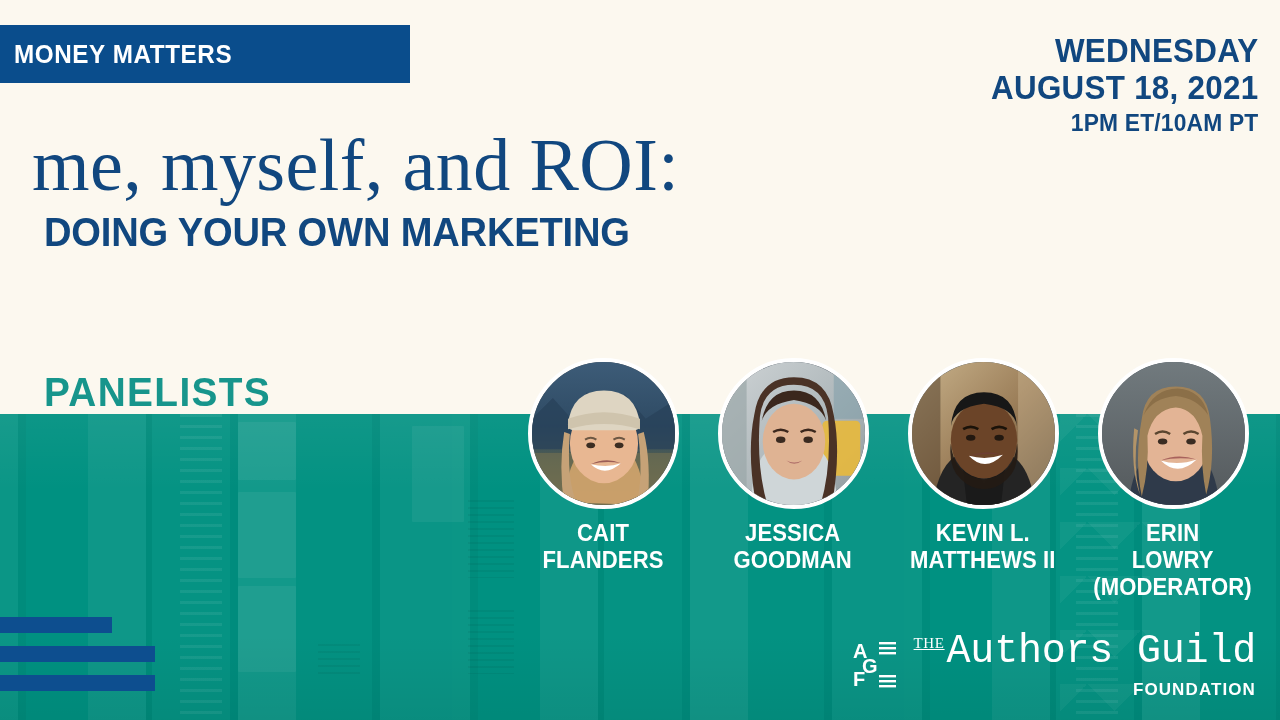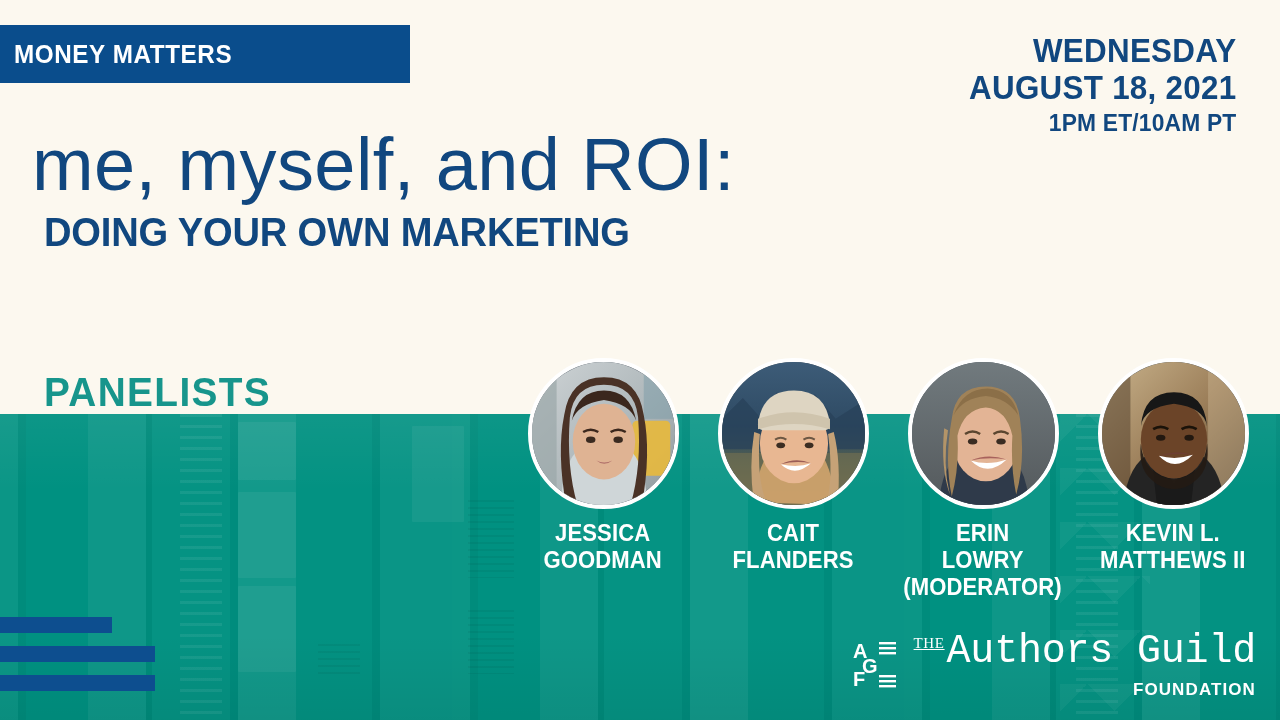--- a/index.html
+++ b/index.html
@@ -45,21 +45,21 @@
     letter-spacing: 0.6px;
     line-height: 1;
     transform: scaleX(0.97);
     transform-origin: left center;
     white-space: nowrap;
   }
 
   
   .date-block {
     position: absolute;
-    right: 44px; top: 33px;
+    right: 22px; top: 33px;
     text-align: right;
     color: #11477F;
   }
   .date-day {
     font-size: 33px;
     font-weight: bold;
     line-height: 1.12;
     letter-spacing: 0.3px;
     transform: scaleX(0.95);
     transform-origin: right center;
@@ -81,21 +81,21 @@
     letter-spacing: 0.2px;
     transform: scaleX(0.95);
     transform-origin: right center;
     white-space: nowrap;
   }
 
   
   .title-main {
     position: absolute;
     left: 32px; top: 128px;
-    font-family: Liberation Sans, sans-serif;
+    font-family: Liberation Serif, serif;
     font-size: 74px;
     font-weight: normal;
     color: #11477F;
     letter-spacing: 0.4px;
     line-height: 1;
     white-space: nowrap;
   }
   .title-sub {
     position: absolute;
     left: 44px; top: 212px;
@@ -332,52 +332,20 @@
 
   <div class="panelists-heading">PANELISTS</div>
 
   <div class="accent-bars">
     <div class="accent-bar" style="width:112px;"></div>
     <div class="accent-bar" style="width:155px;"></div>
     <div class="accent-bar" style="width:155px;"></div>
   </div>
 
   <div class="panelists-row">
-
-    <div class="panelist">
-      <div class="panelist-avatar">
-        <svg class="avatar-art" viewBox="0 0 151 151" preserveAspectRatio="xMidYMid slice" aria-hidden="true">
-          <defs>
-            <linearGradient id="bg2" x1="0" y1="0" x2="1" y2="1">
-              <stop offset="0%" stop-color="#cfd4d6"></stop>
-                <stop offset="55%" stop-color="#aeb7ba"></stop>
-              <stop offset="100%" stop-color="#8e989b"></stop>
-            </linearGradient>
-          </defs>
-          <rect width="151" height="151" fill="url(#bg2)"></rect>
-          <rect x="106" y="62" width="40" height="58" rx="5" fill="#e8b93c" opacity="0.9"></rect>
-          <rect x="0" y="0" width="26" height="151" fill="#9aa6a8" opacity="0.7"></rect>
-          <rect x="118" y="0" width="33" height="60" fill="#7f9ea9" opacity="0.55"></rect>
-          <path d="M30 151 Q33 104 50 92 L102 92 Q119 104 122 151Z" fill="#cfd6d8"></path>
-          <ellipse cx="76" cy="84" rx="33" ry="40" fill="#dfb393"></ellipse>
-          <path d="M40 58 Q44 24 76 24 Q108 24 112 58 Q116 110 104 151 L116 151 Q126 96 118 56 Q112 16 76 16 Q40 16 34 56 Q26 96 36 151 L48 151 Q36 110 40 58Z" fill="#4a3226"></path>
-          <path d="M42 62 Q48 30 76 30 Q104 30 110 62 Q104 44 76 40 Q48 44 42 62Z" fill="#3b271d"></path>
-          <ellipse cx="62" cy="82" rx="5" ry="3.4" fill="#3a2a20"></ellipse>
-          <ellipse cx="91" cy="82" rx="5" ry="3.4" fill="#3a2a20"></ellipse>
-          <path d="M54 74 Q62 69 70 74" stroke="#3b271d" stroke-width="2.6" fill="none"></path>
-          <path d="M83 74 Q91 69 99 74" stroke="#3b271d" stroke-width="2.6" fill="none"></path>
-          <path d="M68 104 Q76 108 85 104 Q76 111 68 104Z" fill="#b0706a"></path>
-        </svg>
-      </div>
-      <div class="panelist-name">
-        <span>JESSICA</span><br>
-        <span>GOODMAN</span>
-      </div>
-
-    </div>
 
     <div class="panelist">
       <div class="panelist-avatar">
         <svg class="avatar-art" viewBox="0 0 151 151" preserveAspectRatio="xMidYMid slice" aria-hidden="true">
           <defs>
             <linearGradient id="bg1" x1="0" y1="0" x2="0" y2="1">
               <stop offset="0%" stop-color="#3d5c78"></stop>
                 <stop offset="45%" stop-color="#2e4a63"></stop>
               <stop offset="70%" stop-color="#4f5e52"></stop>
                 <stop offset="100%" stop-color="#6d6a4e"></stop>
@@ -404,44 +372,46 @@
         <span>CAIT</span><br>
         <span>FLANDERS</span>
       </div>
 
     </div>
 
     <div class="panelist">
       <div class="panelist-avatar">
         <svg class="avatar-art" viewBox="0 0 151 151" preserveAspectRatio="xMidYMid slice" aria-hidden="true">
           <defs>
-            <linearGradient id="bg3" x1="0" y1="0" x2="0" y2="1">
-              <stop offset="0%" stop-color="#717a7e"></stop>
-                <stop offset="100%" stop-color="#54595c"></stop>
+            <linearGradient id="bg2" x1="0" y1="0" x2="1" y2="1">
+              <stop offset="0%" stop-color="#cfd4d6"></stop>
+                <stop offset="55%" stop-color="#aeb7ba"></stop>
+              <stop offset="100%" stop-color="#8e989b"></stop>
             </linearGradient>
           </defs>
-          <rect width="151" height="151" fill="url(#bg3)"></rect>
-          <path d="M28 151 Q32 108 52 96 L100 96 Q120 108 124 151Z" fill="#2f3a4a"></path>
-          <ellipse cx="78" cy="86" rx="34" ry="40" fill="#e3b495"></ellipse>
-          <path d="M42 60 Q46 26 78 26 Q110 26 114 60 Q120 104 110 140 Q104 110 106 78 Q100 50 78 48 Q54 50 48 78 Q50 112 42 142 Q34 104 42 60Z" fill="#a08258"></path>
-          <path d="M44 56 Q54 28 80 28 Q106 30 112 56 Q100 38 78 36 Q54 38 44 56Z" fill="#8b6f48"></path>
-          <path d="M38 72 Q32 108 40 140 Q30 112 34 70Z" fill="#b39468"></path>
-          <ellipse cx="64" cy="84" rx="5" ry="3.2" fill="#3a2c22"></ellipse>
-          <ellipse cx="94" cy="84" rx="5" ry="3.2" fill="#3a2c22"></ellipse>
-          <path d="M56 76 Q64 71 72 76" stroke="#5b4630" stroke-width="2.6" fill="none"></path>
-          <path d="M86 76 Q94 71 102 76" stroke="#5b4630" stroke-width="2.6" fill="none"></path>
-          <path d="M62 104 Q80 122 100 103 Q80 110 62 104Z" fill="#ffffff"></path>
-          <path d="M62 104 Q80 96 100 103 Q80 100 62 104Z" fill="#a8625c"></path>
+          <rect width="151" height="151" fill="url(#bg2)"></rect>
+          <rect x="106" y="62" width="40" height="58" rx="5" fill="#e8b93c" opacity="0.9"></rect>
+          <rect x="0" y="0" width="26" height="151" fill="#9aa6a8" opacity="0.7"></rect>
+          <rect x="118" y="0" width="33" height="60" fill="#7f9ea9" opacity="0.55"></rect>
+          <path d="M30 151 Q33 104 50 92 L102 92 Q119 104 122 151Z" fill="#cfd6d8"></path>
+          <ellipse cx="76" cy="84" rx="33" ry="40" fill="#dfb393"></ellipse>
+          <path d="M40 58 Q44 24 76 24 Q108 24 112 58 Q116 110 104 151 L116 151 Q126 96 118 56 Q112 16 76 16 Q40 16 34 56 Q26 96 36 151 L48 151 Q36 110 40 58Z" fill="#4a3226"></path>
+          <path d="M42 62 Q48 30 76 30 Q104 30 110 62 Q104 44 76 40 Q48 44 42 62Z" fill="#3b271d"></path>
+          <ellipse cx="62" cy="82" rx="5" ry="3.4" fill="#3a2a20"></ellipse>
+          <ellipse cx="91" cy="82" rx="5" ry="3.4" fill="#3a2a20"></ellipse>
+          <path d="M54 74 Q62 69 70 74" stroke="#3b271d" stroke-width="2.6" fill="none"></path>
+          <path d="M83 74 Q91 69 99 74" stroke="#3b271d" stroke-width="2.6" fill="none"></path>
+          <path d="M68 104 Q76 108 85 104 Q76 111 68 104Z" fill="#b0706a"></path>
         </svg>
       </div>
       <div class="panelist-name">
-        <span>ERIN</span><br>
-        <span>LOWRY</span>
-      </div>
-      <div class="panelist-role">(MODERATOR)</div>
+        <span>JESSICA</span><br>
+        <span>GOODMAN</span>
+      </div>
+
     </div>
 
     <div class="panelist">
       <div class="panelist-avatar">
         <svg class="avatar-art" viewBox="0 0 151 151" preserveAspectRatio="xMidYMid slice" aria-hidden="true">
           <defs>
             <linearGradient id="bg4" x1="0" y1="0" x2="1" y2="1">
               <stop offset="0%" stop-color="#c9b38c"></stop>
                 <stop offset="50%" stop-color="#9c7f5a"></stop>
               <stop offset="100%" stop-color="#5d4a33"></stop>
@@ -463,20 +433,50 @@
           <path d="M60 99 Q78 92 96 98 Q78 96 60 99Z" fill="#6d3f33"></path>
         </svg>
       </div>
       <div class="panelist-name">
         <span>KEVIN L.</span><br>
         <span>MATTHEWS II</span>
       </div>
 
     </div>
 
+    <div class="panelist">
+      <div class="panelist-avatar">
+        <svg class="avatar-art" viewBox="0 0 151 151" preserveAspectRatio="xMidYMid slice" aria-hidden="true">
+          <defs>
+            <linearGradient id="bg3" x1="0" y1="0" x2="0" y2="1">
+              <stop offset="0%" stop-color="#717a7e"></stop>
+                <stop offset="100%" stop-color="#54595c"></stop>
+            </linearGradient>
+          </defs>
+          <rect width="151" height="151" fill="url(#bg3)"></rect>
+          <path d="M28 151 Q32 108 52 96 L100 96 Q120 108 124 151Z" fill="#2f3a4a"></path>
+          <ellipse cx="78" cy="86" rx="34" ry="40" fill="#e3b495"></ellipse>
+          <path d="M42 60 Q46 26 78 26 Q110 26 114 60 Q120 104 110 140 Q104 110 106 78 Q100 50 78 48 Q54 50 48 78 Q50 112 42 142 Q34 104 42 60Z" fill="#a08258"></path>
+          <path d="M44 56 Q54 28 80 28 Q106 30 112 56 Q100 38 78 36 Q54 38 44 56Z" fill="#8b6f48"></path>
+          <path d="M38 72 Q32 108 40 140 Q30 112 34 70Z" fill="#b39468"></path>
+          <ellipse cx="64" cy="84" rx="5" ry="3.2" fill="#3a2c22"></ellipse>
+          <ellipse cx="94" cy="84" rx="5" ry="3.2" fill="#3a2c22"></ellipse>
+          <path d="M56 76 Q64 71 72 76" stroke="#5b4630" stroke-width="2.6" fill="none"></path>
+          <path d="M86 76 Q94 71 102 76" stroke="#5b4630" stroke-width="2.6" fill="none"></path>
+          <path d="M62 104 Q80 122 100 103 Q80 110 62 104Z" fill="#ffffff"></path>
+          <path d="M62 104 Q80 96 100 103 Q80 100 62 104Z" fill="#a8625c"></path>
+        </svg>
+      </div>
+      <div class="panelist-name">
+        <span>ERIN</span><br>
+        <span>LOWRY</span>
+      </div>
+      <div class="panelist-role">(MODERATOR)</div>
+    </div>
+
   </div>
 
   <div class="logo">
     <span class="logo-mark">
       <svg width="52" height="52" viewBox="0 0 52 52" aria-hidden="true">
         <g fill="#FFFFFF">
           <text x="0" y="19" font-family="Liberation Sans, sans-serif" font-size="20" font-weight="bold">A</text>
           <text x="9" y="34" font-family="Liberation Sans, sans-serif" font-size="20" font-weight="bold">G</text>
           <text x="0" y="47" font-family="Liberation Sans, sans-serif" font-size="20" font-weight="bold">F</text>
           <rect x="26" y="3" width="17" height="2.4"></rect>

